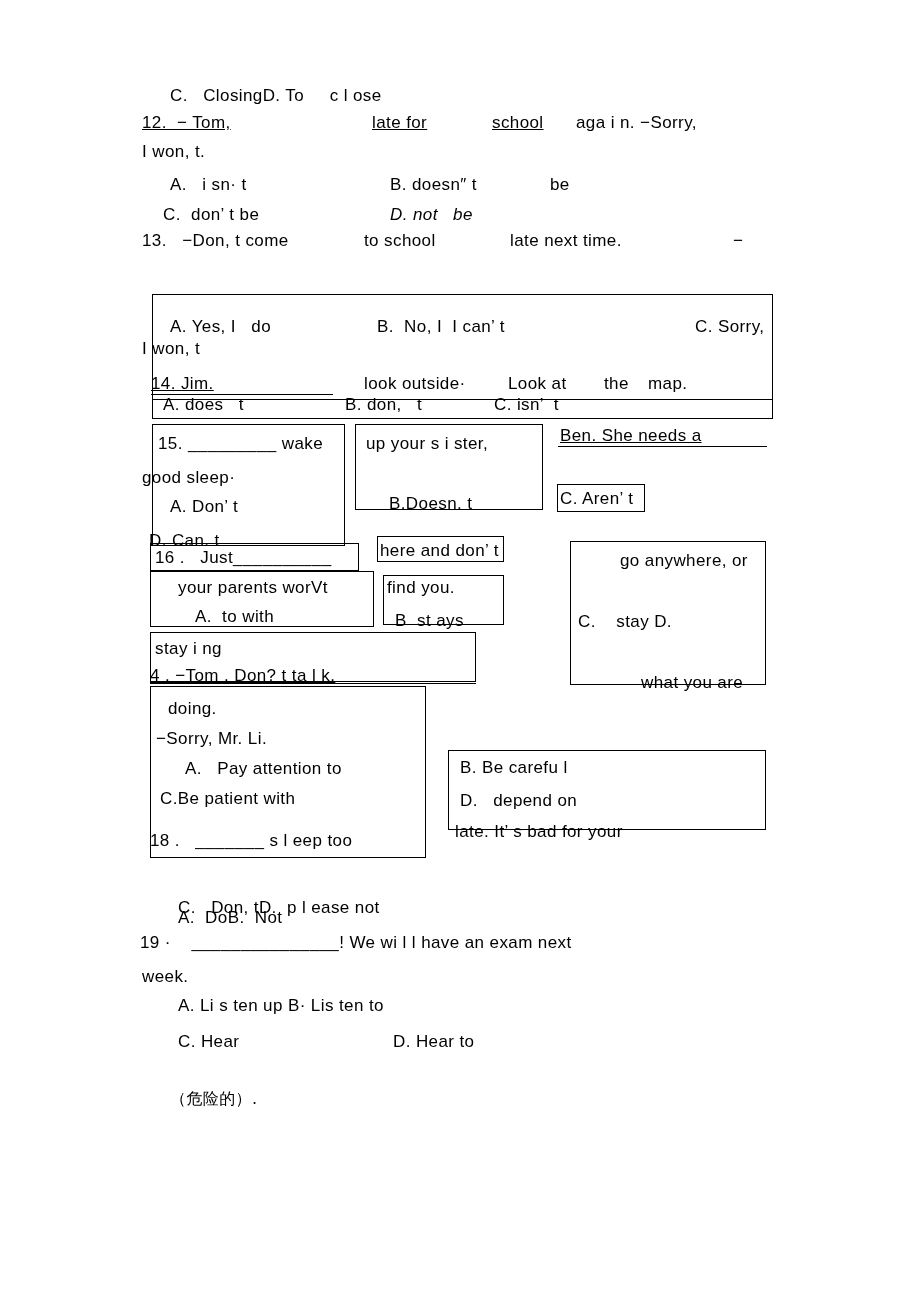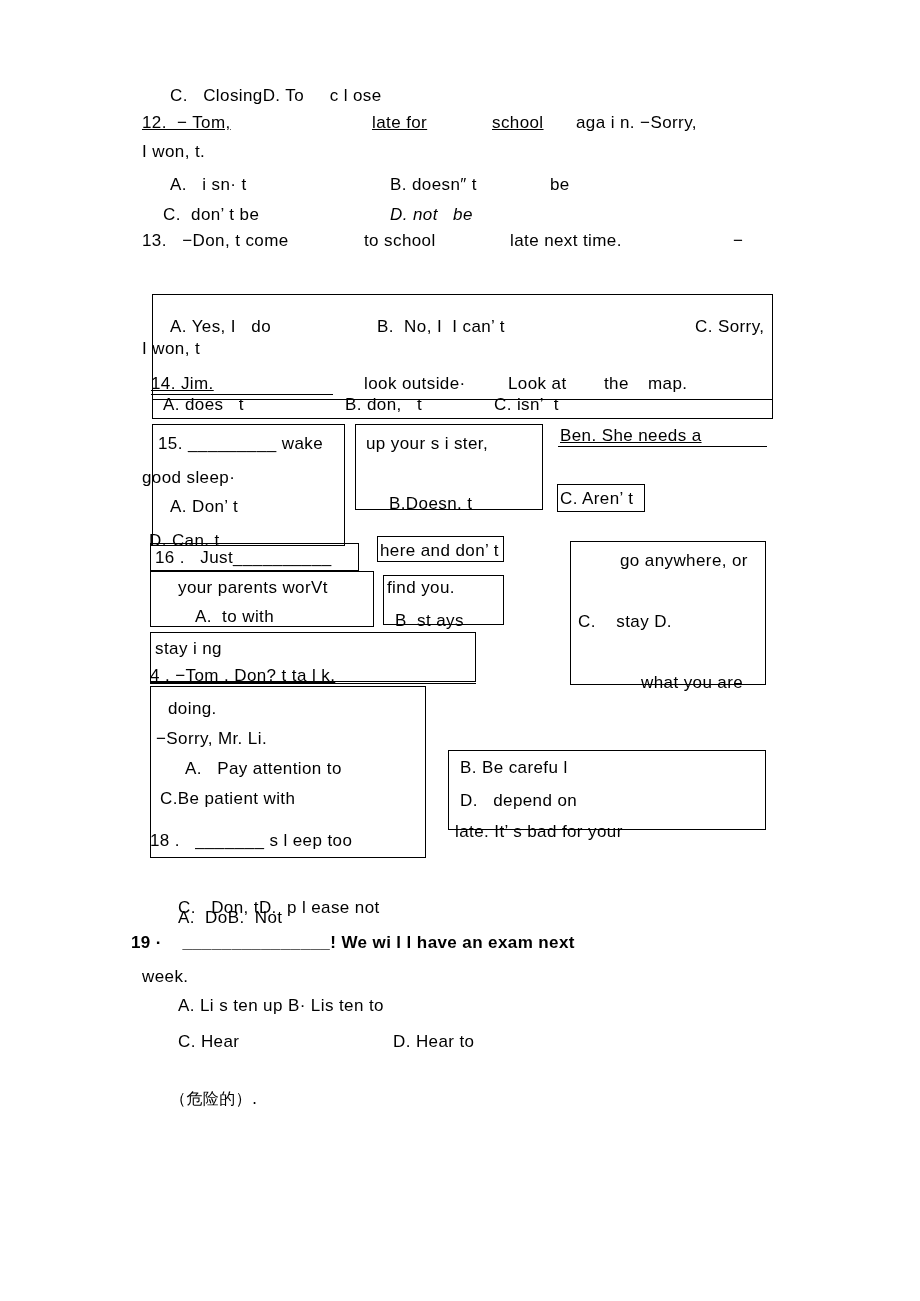--- a/index.html
+++ b/index.html
@@ -141,21 +141,21 @@
   <div class="txt" style="left:460px; top:758px;">B. Be carefu l</div>
   <div class="txt" style="left:160px; top:789px;">C.Be patient with</div>
   <div class="txt" style="left:460px; top:791px;">D.   depend on</div>
 
   <div class="txt" style="left:150px; top:831px;">18 .   _______ s l eep too</div>
   <div class="txt" style="left:455px; top:822px;">late. It’ s bad for your</div>
 
   <div class="txt" style="left:178px; top:908px;">A.  DoB.  Not</div>
   <div class="txt" style="left:178px; top:898px;">C.   Don, tD.  p l ease not</div>
 
-  <div class="txt" style="left:131px; top:933px;font-weight:bold;">19 ·    _______________! We wi l l have an exam next</div>
+  <div class="txt" style="left:140px; top:933px;">19 ·    _______________! We wi l l have an exam next</div>
   <div class="txt" style="left:142px; top:967px;">week.</div>
   <div class="txt" style="left:178px; top:996px;">A. Li s ten up B· Lis ten to</div>
   <div class="txt" style="left:178px; top:1032px;text-align:right;">C. Hear</div>
   <div class="txt" style="left:393px; top:1032px;">D. Hear to</div>
 
   <div class="txt cn" style="left:170px; top:1089px;">（危险的）.</div>
 
 </div>
 
 </body></html>

